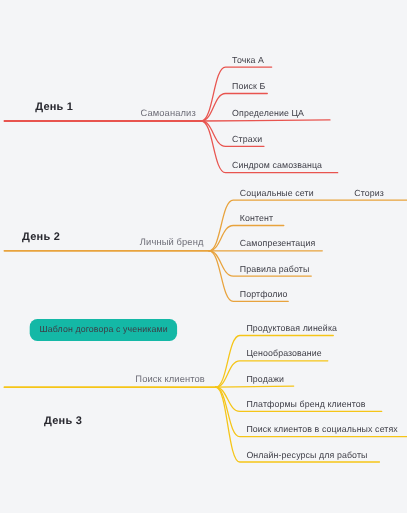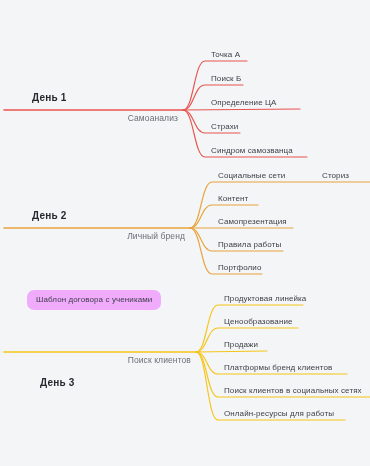--- a/index.html
+++ b/index.html
@@ -9,31 +9,31 @@
     font-family:"Liberation Sans","DejaVu Sans",sans-serif;
     overflow:hidden;
     position:relative;
   }
   #canvas{position:absolute;inset:0;width:370px;height:466px;}
   .lbl{position:absolute;white-space:nowrap;}
   .day-label{
     font-size:10px;font-weight:bold;color:#27272e;letter-spacing:.2px;
   }
   .branch-label{
-    font-size:8.5px;color:#6e6e78;letter-spacing:.1px;margin-top:16px;
+    font-size:8.5px;color:#6e6e78;letter-spacing:.1px;
   }
   .leaf-label{
     font-size:8px;color:#3d3d46;letter-spacing:.1px;
   }
   .sub-label{
     font-size:8px;color:#3d3d46;letter-spacing:.1px;
   }
   .note-box{
     position:absolute;
-    background:#f0abfc;
+    background:#14b8a6;
     border-radius:7px;
     padding:5px 9px 6px 9px;
     font-size:8px;
     color:#3d3d46;
     white-space:nowrap;
     letter-spacing:.1px;
   }
 </style>
 </head>
 <body>
@@ -77,24 +77,24 @@
     <div class="lbl leaf-label" style="left: 211px; top: 122px;">Страхи</div>
     <div class="lbl leaf-label" style="left: 211px; top: 146px;">Синдром самозванца</div>
     <div class="lbl day-label" style="left: 32px; top: 92px;">День 1</div>
     <div class="lbl branch-label" style="left: 110px; top: 97px; width: 68px; text-align: right;">Самоанализ</div>
     <div class="lbl leaf-label" style="left: 218px; top: 171px;">Социальные сети</div>
     <div class="lbl sub-label" style="left: 322px; top: 171px;">Сториз</div>
     <div class="lbl leaf-label" style="left: 218px; top: 194px;">Контент</div>
     <div class="lbl leaf-label" style="left: 218px; top: 217px;">Самопрезентация</div>
     <div class="lbl leaf-label" style="left: 218px; top: 240px;">Правила работы</div>
     <div class="lbl leaf-label" style="left: 218px; top: 263px;">Портфолио</div>
-    <div class="lbl day-label" style="left: 32px; top: 210px;">День 2</div>
+    <div class="lbl day-label" style="left: 20px; top: 210px;">День 2</div>
     <div class="lbl branch-label" style="left: 117px; top: 215px; width: 68px; text-align: right;">Личный бренд</div>
     <div class="lbl leaf-label" style="left: 224px; top: 294px;">Продуктовая линейка</div>
     <div class="lbl leaf-label" style="left: 224px; top: 317px;">Ценообразование</div>
     <div class="lbl leaf-label" style="left: 224px; top: 340px;">Продажи</div>
     <div class="lbl leaf-label" style="left: 224px; top: 363px;">Платформы бренд клиентов</div>
     <div class="lbl leaf-label" style="left: 224px; top: 386px;">Поиск клиентов в социальных сетях</div>
     <div class="lbl leaf-label" style="left: 224px; top: 409px;">Онлайн-ресурсы для работы</div>
     <div class="lbl day-label" style="left: 40px; top: 334px; margin-top: 43px;">День 3</div>
-    <div class="lbl branch-label" style="left: 123px; top: 339px; width: 68px; text-align: right;">Поиск клиентов</div>
+    <div class="lbl branch-label" style="left: 123px; top: 339px; width: 68px; ">Поиск клиентов</div>
     <div class="note-box" style="left: 27px; top: 290px;">Шаблон договора с учениками</div>
   </div>
 
 </body></html>

